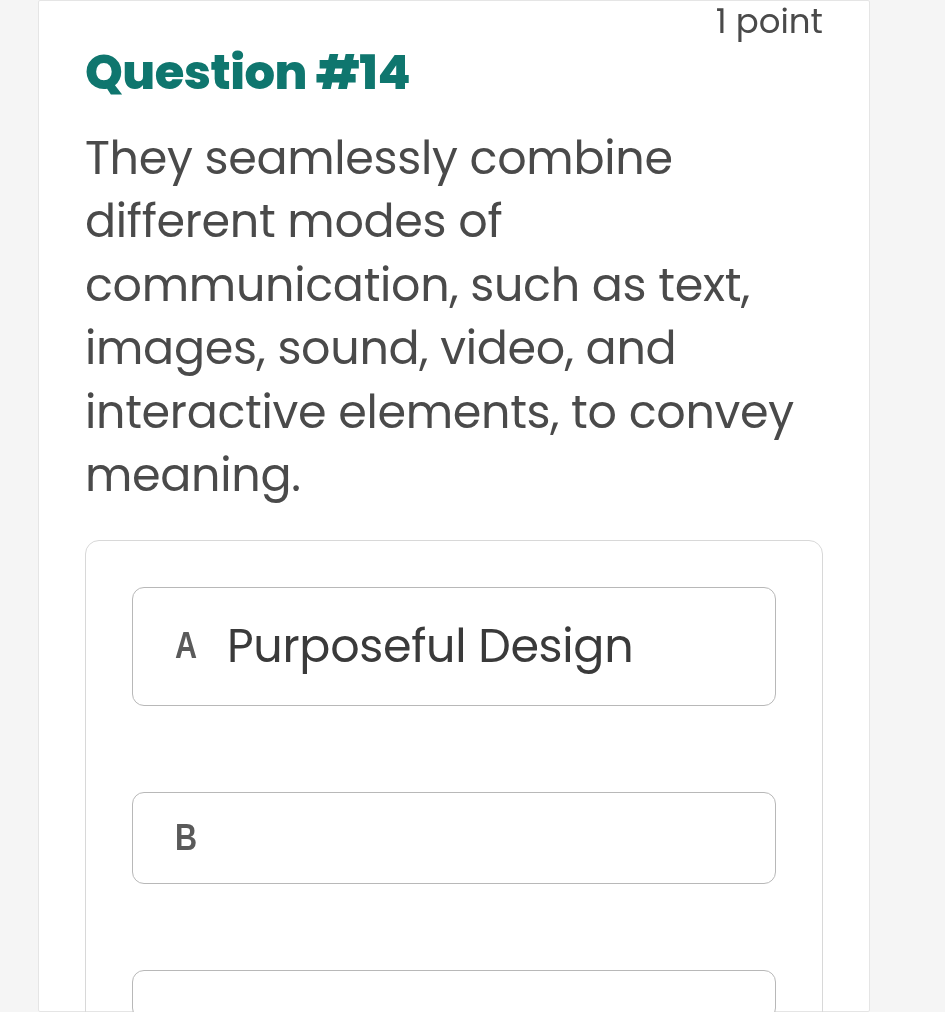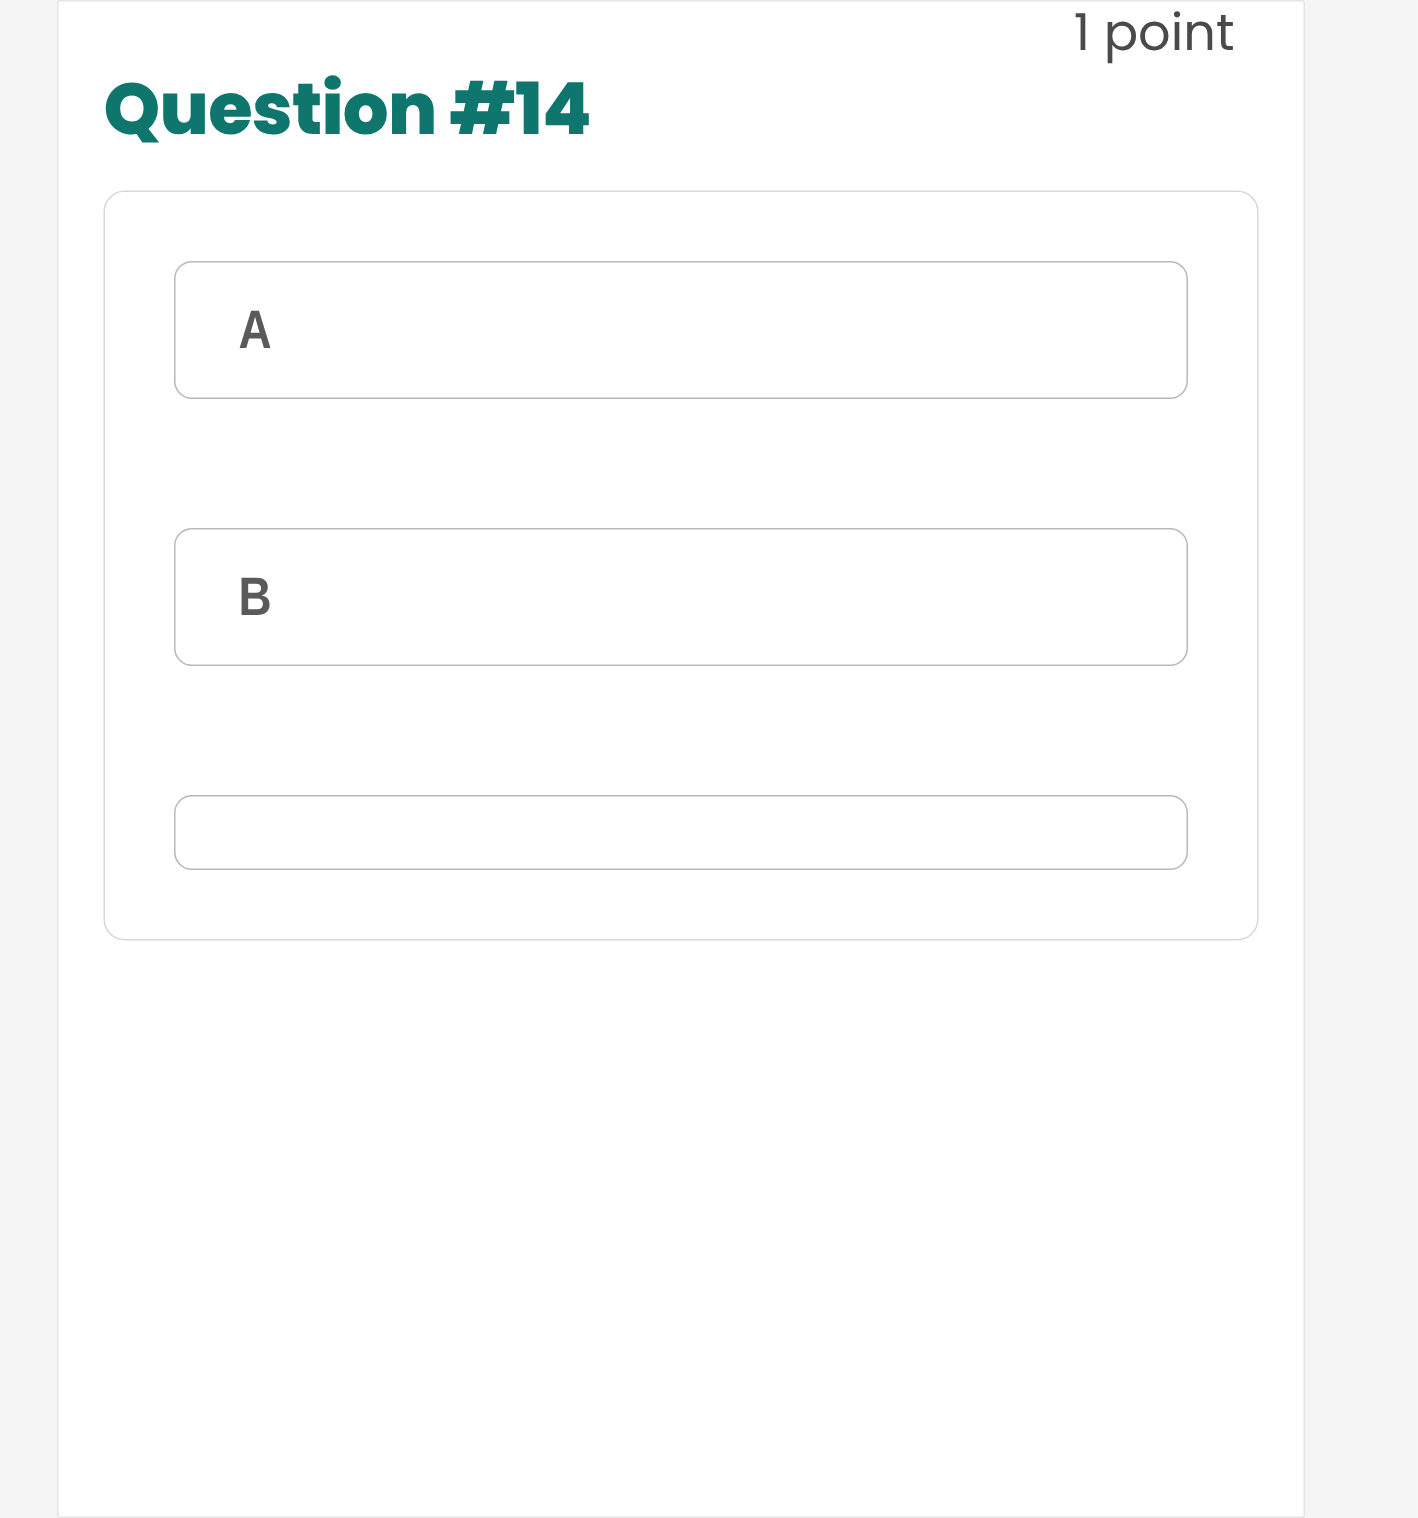--- a/index.html
+++ b/index.html
@@ -20,21 +20,21 @@
       padding-left: 38px;
       height: 100%;
     }
     
     .card {
       background: #ffffff;
       border: 1px solid #e5e5e5;
       border-radius: 2px;
       width: 832px;
       height: 100%;
-      padding: 0 30px;
+      padding: 0 46px;
       position: relative;
     }
     
     .points-label {
       position: absolute;
       top: 0;
       right: 46px;
       font-size: 34px;
       font-weight: 400;
       color: #4a4a4a;
@@ -98,24 +98,26 @@
       letter-spacing: -0.3px;
     }
   </style>
 </head>
 <body>
 
 <div class="page-wrapper">
   <div class="card">
     <div class="points-label">1 point</div>
     <h2 class="question-title">Question #14</h2>
+    <p class="question-text">They seamlessly combine different modes of communication, such as text, images, sound, video, and interactive elements, to convey meaning.</p>
 
     <div class="options-container">
       <div class="option">
         <span class="option-letter">A</span>
+        <span class="option-text">Purposeful Design</span>
       </div>
 
       <div class="option">
         <span class="option-letter">B</span>
       </div>
 
       <div class="option">
         
         
       </div>

